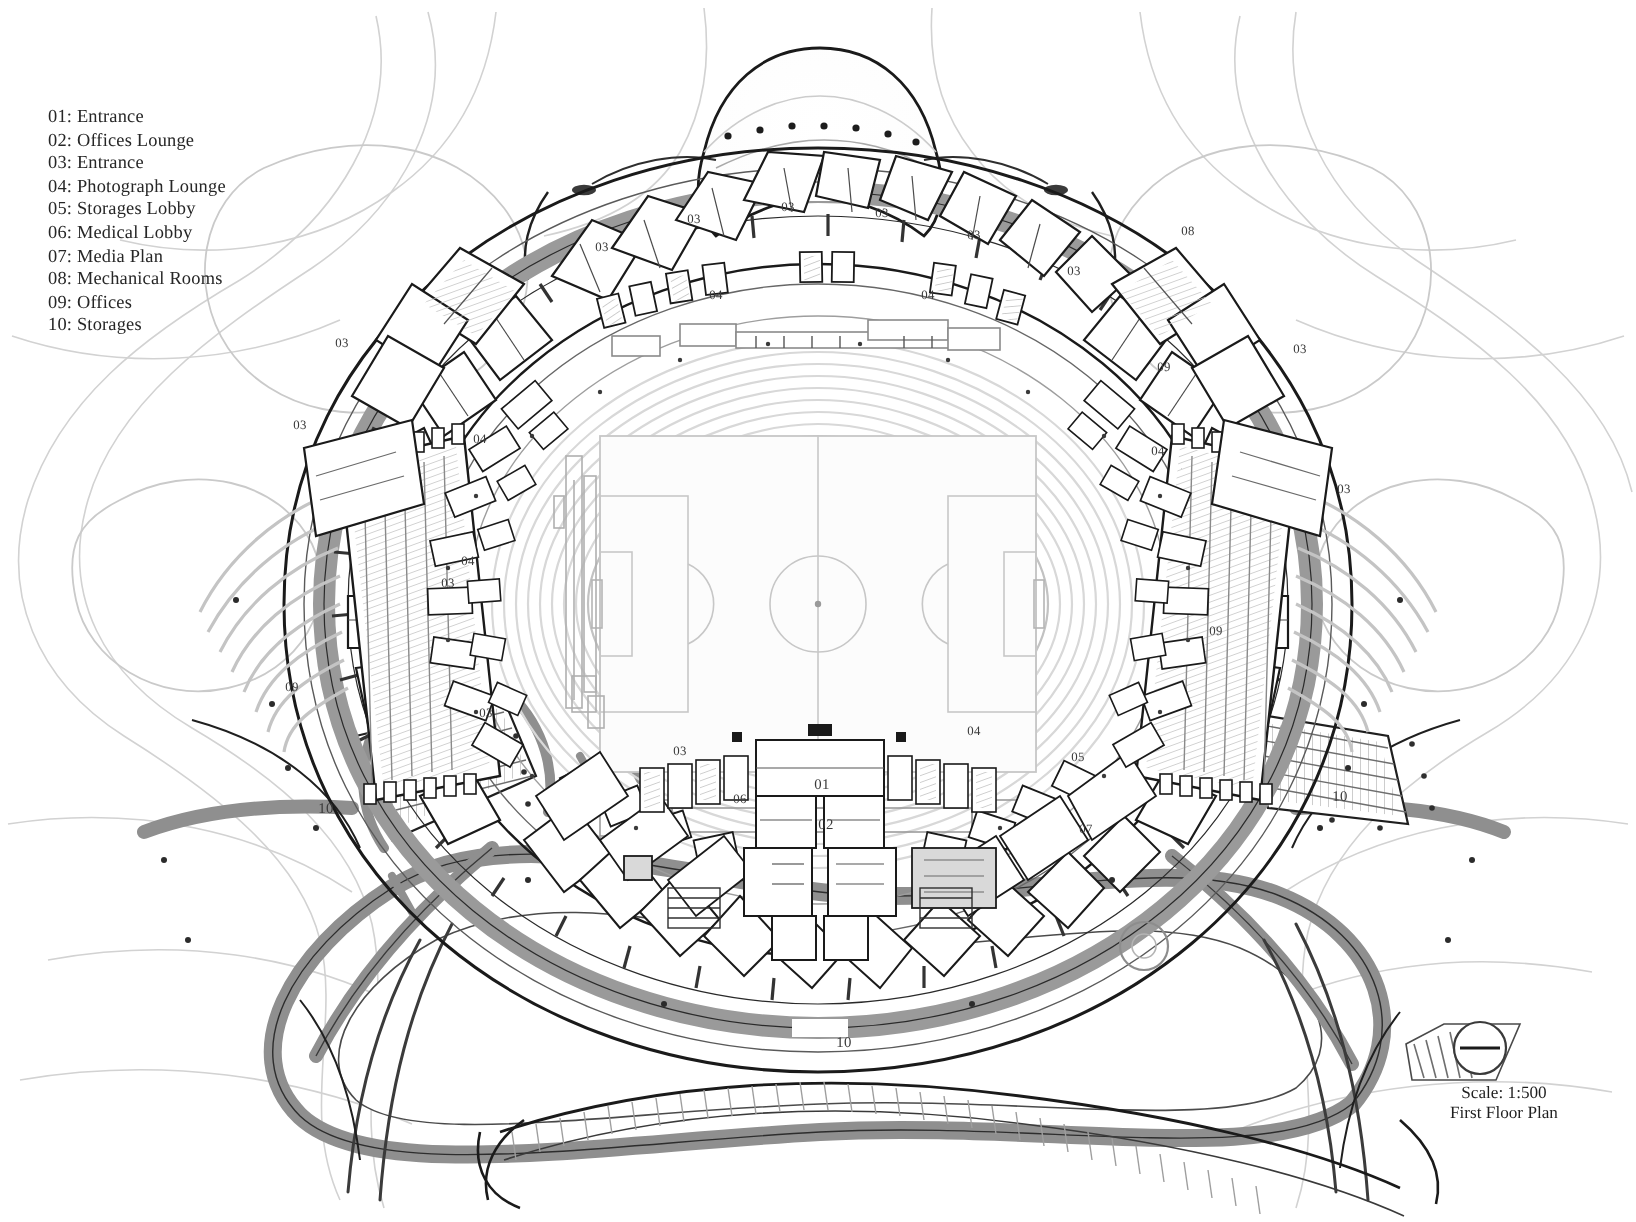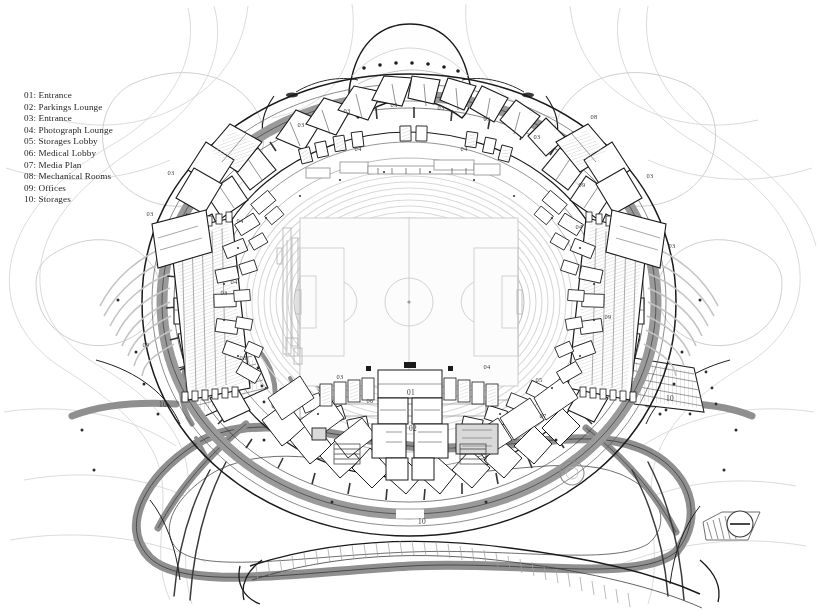--- a/index.html
+++ b/index.html
@@ -5,21 +5,21 @@
 <style>
   html,body{margin:0;padding:0;background:#ffffff;}
   body{width:818px;height:611px;position:relative;overflow:hidden;
        font-family:"Liberation Serif",serif;color:#2b2b2b;}
   #plan-root{position:absolute;inset:0;width:818px;height:611px;}
   svg#drawing{position:absolute;left:0;top:0;width:818px;height:611px;display:block;}
 
   
   #legend{position:absolute;left:24px;top:53px;width:150px;
           font-family:"Liberation Serif",serif;font-size:9.2px;line-height:11.6px;
-          color:#262626;letter-spacing:.1px;margin-top:37px;}
+          color:#262626;letter-spacing:.1px;}
   #legend .legend-row{white-space:nowrap;}
   #legend .legend-row .code{display:inline;}
   #legend .legend-row .name{display:inline;}
 
   
   #scale-block{position:absolute;left:700px;top:541px;width:104px;
                font-family:"Liberation Serif",serif;font-size:8.6px;
                line-height:10.4px;color:#1f1f1f;text-align:center;}
   #scale-block .ln{white-space:nowrap;}
 
@@ -732,21 +732,21 @@
 
   </svg>
 
   <div id="legend">
     <div class="legend-row">
       <span class="code">01:</span>
       <span class="name">Entrance</span>
     </div>
     <div class="legend-row">
       <span class="code">02:</span>
-      <span class="name">Parkings Lounge</span>
+      <span class="name">Offices Lounge</span>
     </div>
     <div class="legend-row">
       <span class="code">03:</span>
       <span class="name">Entrance</span>
     </div>
     <div class="legend-row">
       <span class="code">04:</span>
       <span class="name">Photograph Lounge</span>
     </div>
     <div class="legend-row">
@@ -768,20 +768,24 @@
     <div class="legend-row">
       <span class="code">09:</span>
       <span class="name">Offices</span>
     </div>
     <div class="legend-row">
       <span class="code">10:</span>
       <span class="name">Storages</span>
     </div>
   </div>
 
+  <div id="scale-block">
+    <div class="ln">Scale: 1:500</div>
+    <div class="ln">First Floor Plan</div>
+  </div>
 
   <div id="room-label-layer">
       <div class="rmlab" style="left: 301px; top: 124px;">03</div>
       <div class="rmlab" style="left: 347px; top: 110px;">03</div>
       <div class="rmlab" style="left: 394px; top: 104px;">03</div>
       <div class="rmlab" style="left: 441px; top: 107px;">03</div>
       <div class="rmlab" style="left: 487px; top: 118px;">03</div>
       <div class="rmlab" style="left: 537px; top: 136px;">03</div>
       <div class="rmlab" style="left: 358px; top: 148px;">04</div>
       <div class="rmlab" style="left: 464px; top: 148px;">04</div>
@@ -795,21 +799,21 @@
       <div class="rmlab" style="left: 672px; top: 245px;">03</div>
       <div class="rmlab" style="left: 234px; top: 281px;">04</div>
       <div class="rmlab" style="left: 224px; top: 292px;">03</div>
       <div class="rmlab" style="left: 146px; top: 344px;">09</div>
       <div class="rmlab" style="left: 608px; top: 316px;">09</div>
       <div class="rmlab" style="left: 243px; top: 357px;">03</div>
       <div class="rmlab big" style="left: 163px; top: 404px;">10</div>
       <div class="rmlab" style="left: 340px; top: 376px;">03</div>
       <div class="rmlab" style="left: 487px; top: 366px;">04</div>
       <div class="rmlab big" style="left: 411px; top: 392px;">01</div>
-      <div class="rmlab big" style="left: 413px; top: 428px;">02</div>
+      <div class="rmlab big" style="left: 413px; top: 412px;">02</div>
       <div class="rmlab" style="left: 539px; top: 379px;">05</div>
       <div class="rmlab" style="left: 543px; top: 415px;">07</div>
       <div class="rmlab" style="left: 370px; top: 400px;">06</div>
       <div class="rmlab big" style="left: 670px; top: 398px;">10</div>
       <div class="rmlab big" style="left: 422px; top: 521px;">10</div>
     </div>
 
 </div>
 
 </body></html>

